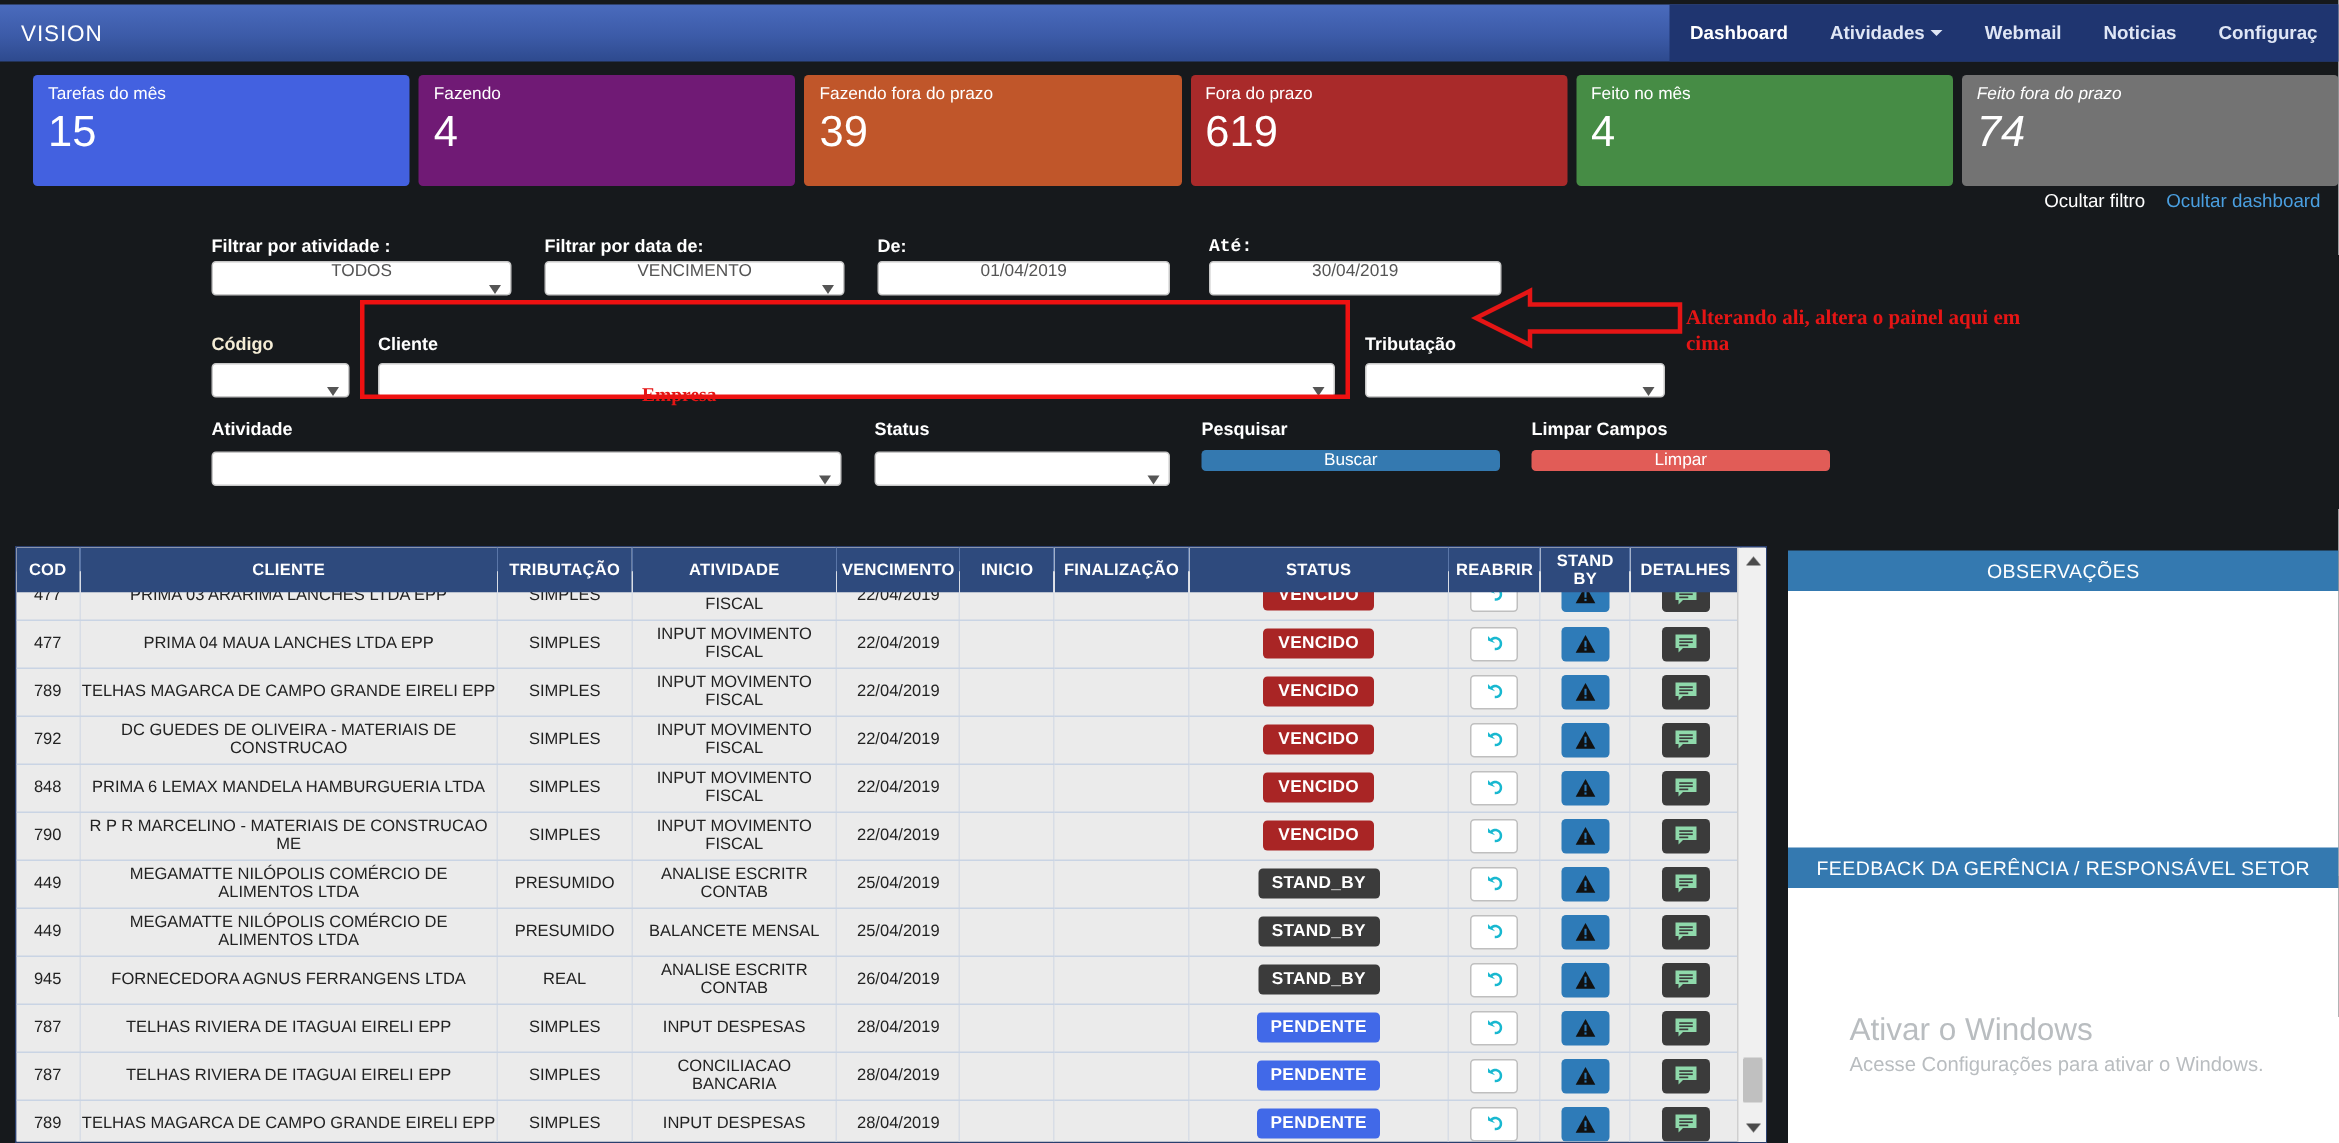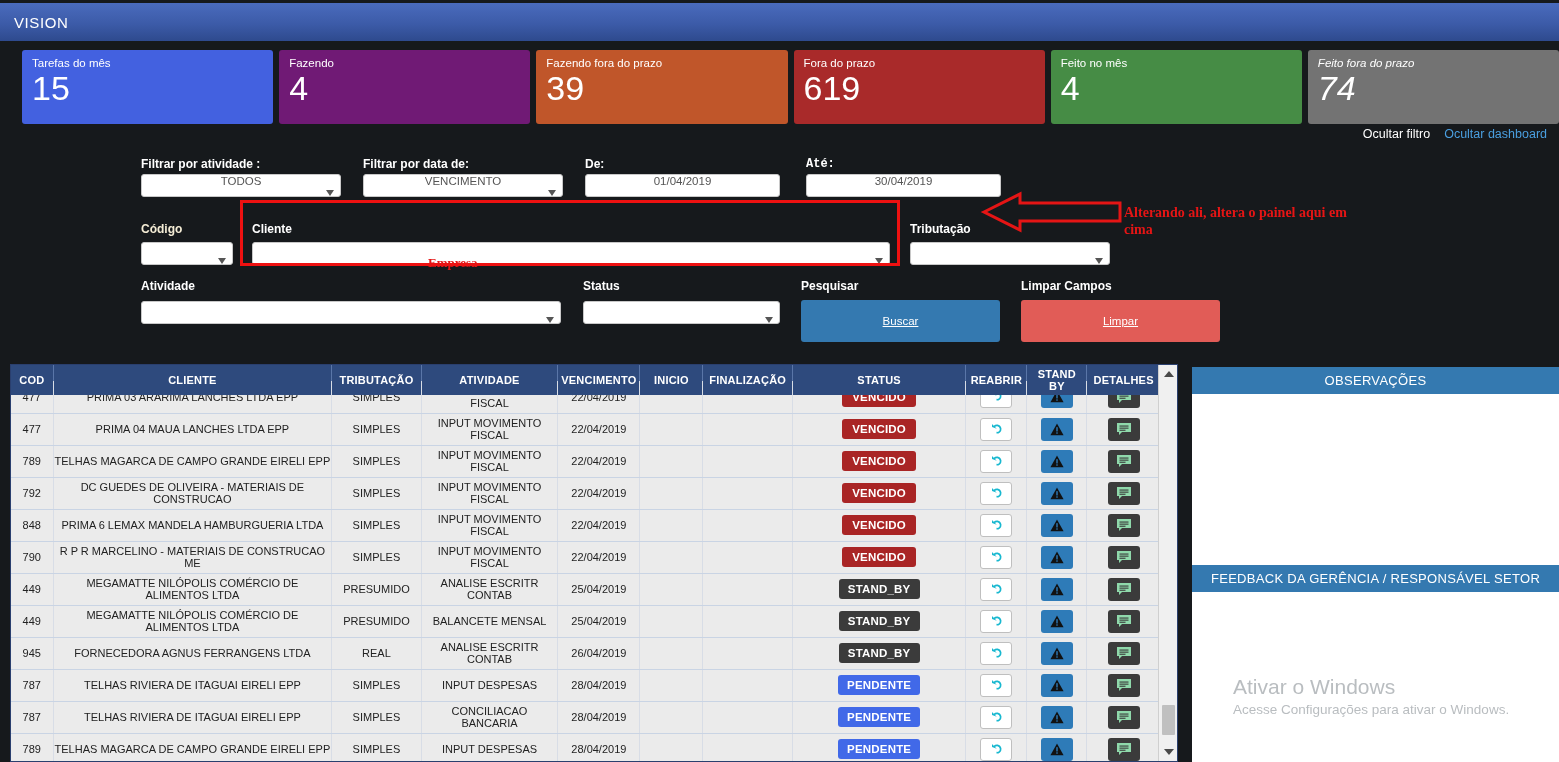--- a/index.html
+++ b/index.html
@@ -42,21 +42,21 @@
   .cards {
     position: absolute; left: 0; top: 50px; width: 1559px; height: 74px;
     display: flex; gap: 6px; padding: 0 0 0 22px;
   }
   .card {
     flex: 1 1 0; height: 74px; border-radius: 3px;
     padding: 6px 0 0 10px; color: #ffffff; overflow: hidden;
     position: relative;
   }
   .card-title { font-size: 11.5px; line-height: 14px; }
-  .card-value { font-size: 34px; line-height: 34px; font-weight: 300; margin-top: 1px; }
+  .card-value { font-size: 29px; line-height: 34px; font-weight: 300; margin-top: 1px; }
 
   
   .filter-toggles {
     position: absolute; right: 12px; top: 127px;
     display: flex; gap: 14px; font-size: 12.5px;
   }
   .tgl-hide-filter { color: #ffffff; cursor: pointer; }
   .tgl-hide-dash { color: #4a9fe0; cursor: pointer; }
 
   
@@ -72,23 +72,23 @@
     font-size: 11.5px; color: #555; display: flex; align-items: center;
     padding: 0 6px; cursor: pointer; flex-direction: column;
   }
   .fctl .txt { flex: 1; overflow: hidden; white-space: nowrap; }
   .fctl .arw {
     width: 0; height: 0; margin-left: auto;
     border-left: 4.5px solid transparent; border-right: 4.5px solid transparent;
     border-top: 6px solid #555;
   }
   .btn {
-    position: absolute; height: 42px; border-radius: 3px; border: none;
+    position: absolute; height: 14px; border-radius: 3px; border: none;
     color: #ffffff; font-size: 11.5px; cursor: pointer;
-    display: flex; align-items: center; justify-content: center; text-decoration: underline;
+    display: flex; align-items: center; justify-content: center;
   }
   .btn-buscar { background: #3479b0; }
   .btn-limpar { background: #e15c57; }
 
   
   .hl-box {
     position: absolute; left: 240px; top: 200px; width: 660px; height: 66px;
     border: 3px solid #ee1111; background: transparent; pointer-events: none;
   }
   .ann-empresa {
@@ -180,20 +180,38 @@
   .wm1 { font-size: 21px; line-height: 26px; font-weight: 300; }
   .wm2 { font-size: 13.5px; line-height: 20px; font-weight: 300; }
 </style>
 </head>
 <body>
 
 <div id="app">
 
   <div class="navbar">
     <div class="brand">VISION</div>
+    <div class="nav-right">
+      <div class="nav-link active">
+        <span>Dashboard</span>
+      </div>
+      <div class="nav-link">
+        <span>Atividades</span>
+        <span class="caret"></span>
+      </div>
+      <div class="nav-link">
+        <span>Webmail</span>
+      </div>
+      <div class="nav-link">
+        <span>Noticias</span>
+      </div>
+      <div class="nav-link">
+        <span>Configuraç</span>
+      </div>
+    </div>
   </div>
 
   <div class="cards" id="cards">
       <div class="card" style="background: rgb(67, 97, 224);">
         <div class="card-title">Tarefas do mês</div>
         <div class="card-value">15</div>
       </div>
       <div class="card" style="background: #701a75;">
         <div class="card-title">Fazendo</div>
         <div class="card-value">4</div>

